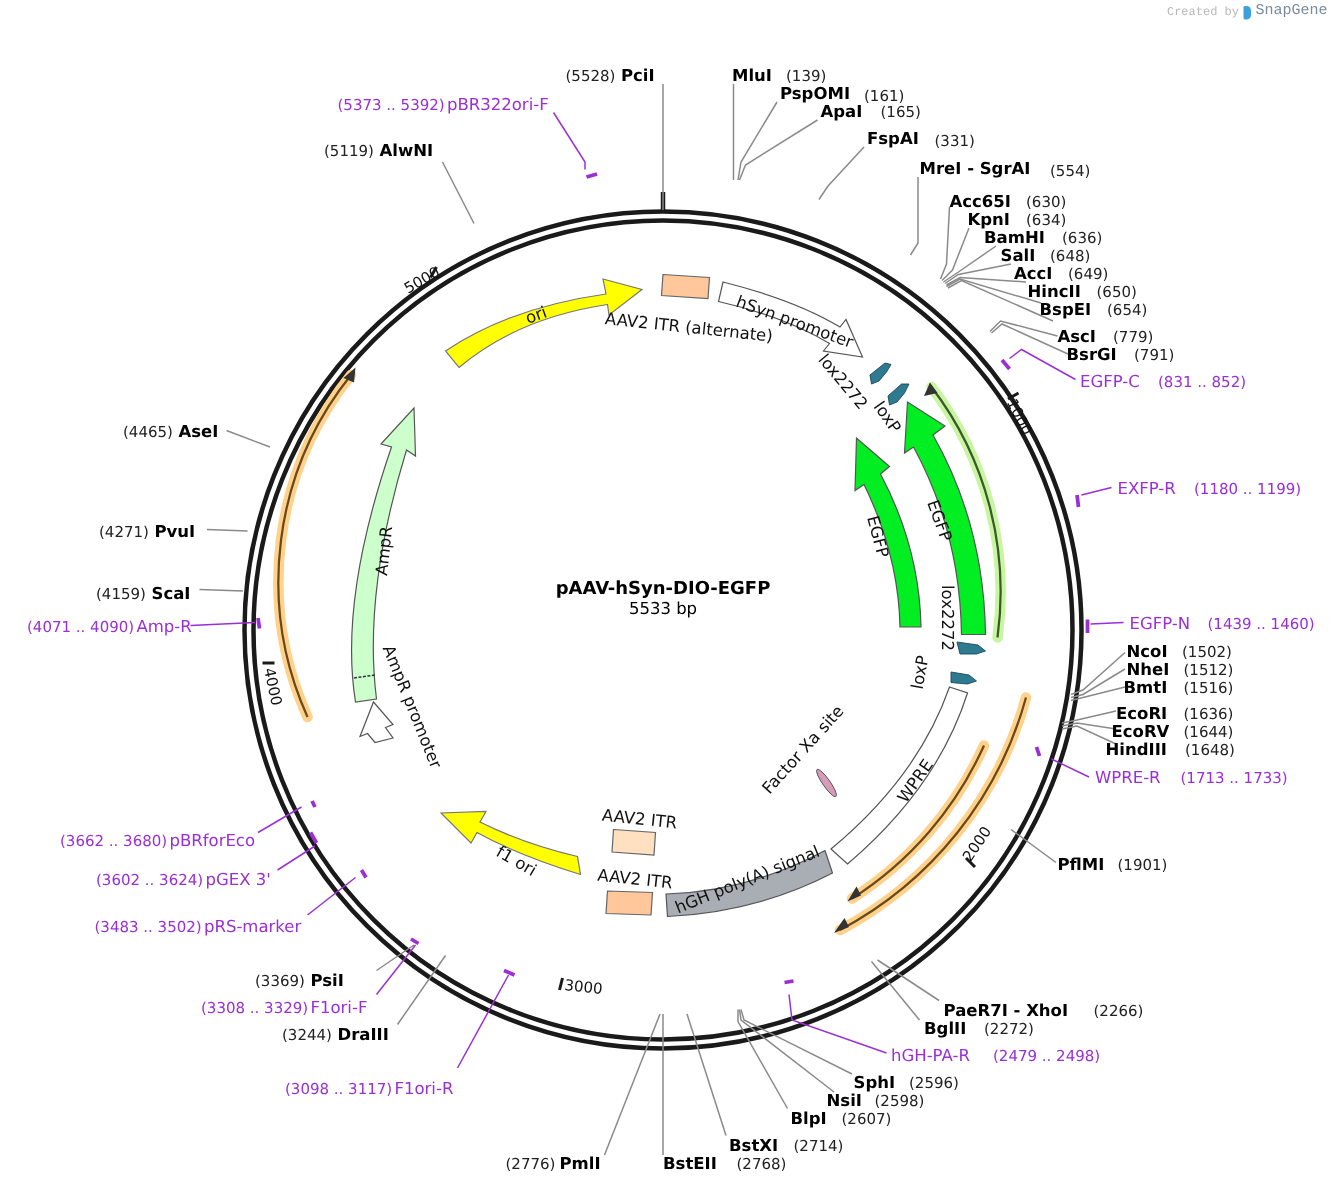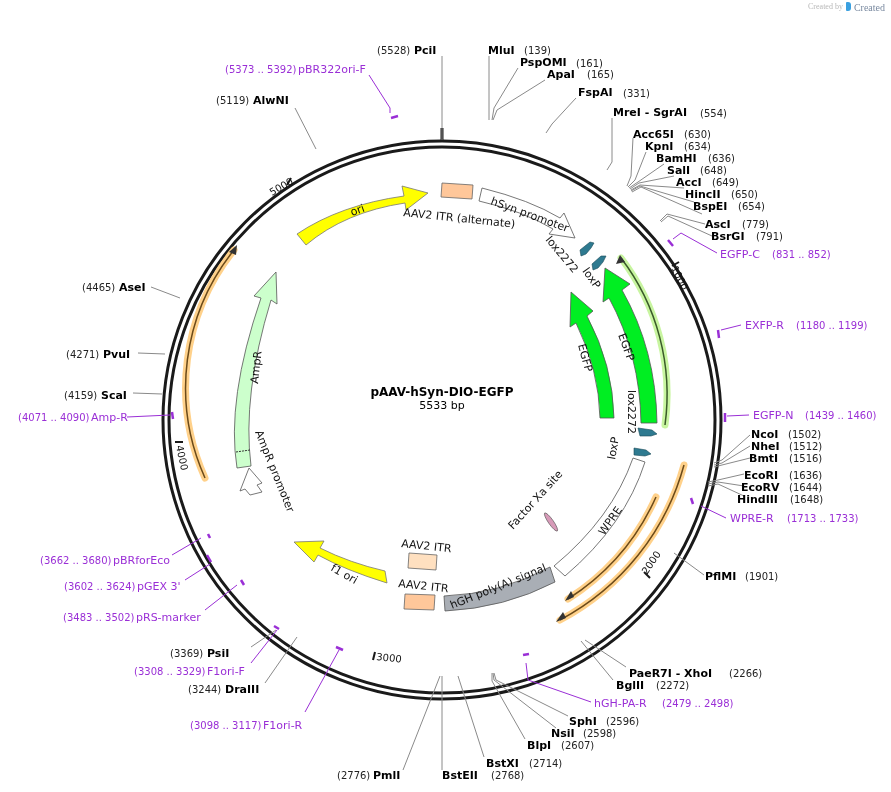--- a/index.html
+++ b/index.html
@@ -1,36 +1,36 @@
 <!DOCTYPE html>
 <html><head>
 <meta charset="utf-8">
 <style>
   html, body { margin: 0; padding: 0; background: #ffffff; }
   body { width: 891px; height: 792px; position: relative; overflow: hidden; font-family: "DejaVu Sans", sans-serif; }
   #map { position: absolute; left: 0; top: 0; }
-  .credit { position: absolute; right: 6px; top: 2px; font-size: 8px; color: #b8b8b8; font-family: Liberation Serif, serif; display: flex; align-items: flex-start; gap: 3px; }
+  .credit { position: absolute; right: 6px; top: 2px; font-size: 8px; color: #b8b8b8; font-family: Liberation Mono, monospace; display: flex; align-items: flex-end; gap: 3px; }
   .credit .brand { color: #7a8aa0; font-size: 10px; }
   .credit .logo { display: inline-block; width: 5px; height: 9px; background: #3aa0e0; border-radius: 1px 3px 3px 1px; }
   .enz-name { font-weight: bold; font-size: 11px; fill: #000; font-family: "DejaVu Sans", sans-serif; }
   .enz-pos { font-size: 10px; fill: #222; font-family: "DejaVu Sans", sans-serif; }
   .primer-name { font-size: 11px; fill: #9a2fd6; font-family: "DejaVu Sans", sans-serif; }
   .primer-pos { font-size: 10px; fill: #9a2fd6; font-family: "DejaVu Sans", sans-serif; }
   .feat-label { font-size: 11px; fill: #111; font-family: "DejaVu Sans", sans-serif; }
   .tick-label { font-size: 10px; fill: #111; font-family: "DejaVu Sans", sans-serif; }
   .title { font-weight: bold; font-size: 12px; fill: #000; font-family: "DejaVu Sans", sans-serif; }
   .subtitle { font-size: 11px; fill: #000; font-family: "DejaVu Sans", sans-serif; }
 </style>
 </head>
 <body>
 
 <div class="credit">
   <span>Created by</span>
   <span class="logo"></span>
-  <span class="brand">Created</span>
+  <span class="brand">SnapGene</span>
 </div>
 
 <svg id="map" width="891" height="792" viewBox="0 0 891 792">
 
   <g>
     <circle cx="442" cy="420" r="279" fill="none" stroke="#1a1a1a" stroke-width="3"></circle>
     <circle cx="442" cy="420" r="273" fill="none" stroke="#1a1a1a" stroke-width="3"></circle>
     <line x1="442" y1="128" x2="442" y2="140" stroke="#1a1a1a" stroke-width="3"></line>
   </g>
 

